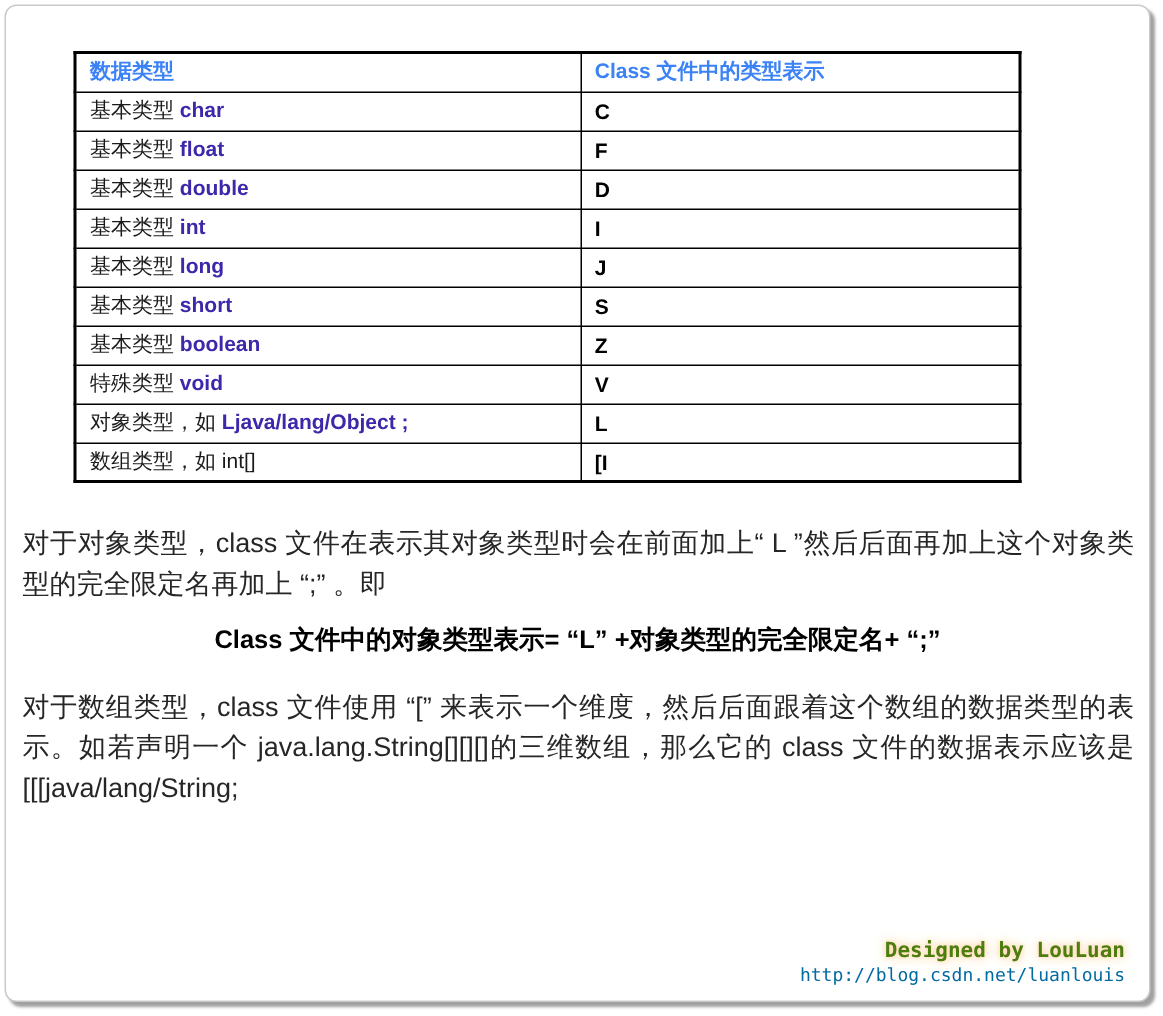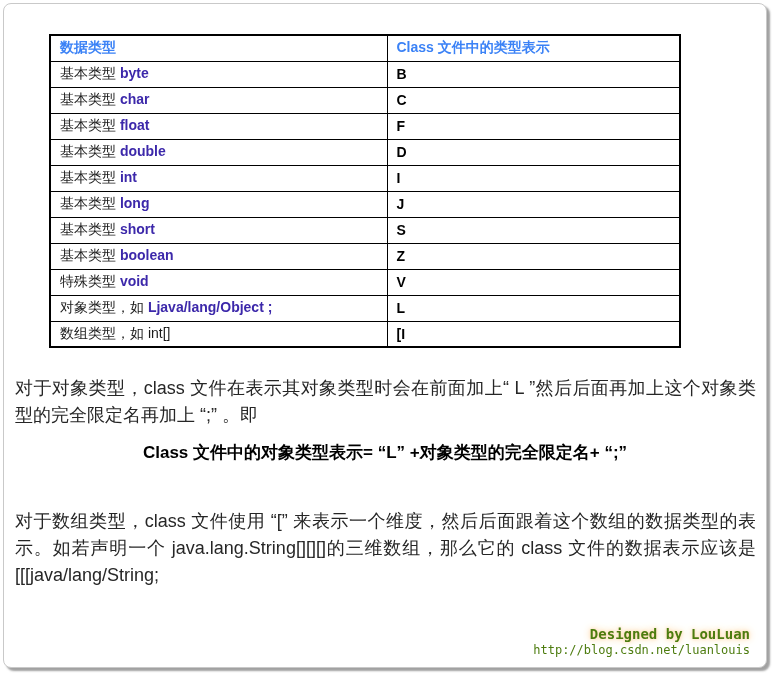--- a/index.html
+++ b/index.html
@@ -50,61 +50,57 @@
     text-align: justify;
   }
   .formula {
     margin: 12px 0 0 0;
     text-align: center;
     font-weight: bold;
     font-size: 17px;
     color: #000000;
   }
   .formula.second { margin-top: 16px; }
-  .para.second { margin-top: 44px; }
+  .para.second { margin-top: 20px; }
   .watermark {
     position: absolute;
     right: 16px; bottom: 10px;
     text-align: right;
   }
   .designed {
     font-family: "DejaVu Sans Mono", monospace;
     font-weight: bold;
     font-size: 14px;
     color: #4d7c0f;
     text-shadow: 0 0 3px #ffd9ab, 0 0 7px #ffd9ab, 0 0 12px #ffe7cb;
     margin-bottom: 1px;
   }
   .url {
     font-family: "DejaVu Sans Mono", monospace;
     font-size: 12px;
-    color: #4d7c0f;
+    color: #0369a1;
   }
 </style>
 </head>
 <body>
 
 <div class="frame">
 
   <table class="type-table">
     <colgroup>
         <col class="c1">
         <col class="c2">
       </colgroup>
     <thead>
       <tr>
         <th>数据类型</th>
         <th>Class 文件中的类型表示</th>
       </tr>
     </thead>
     <tbody>
-      <tr>
-        <td><span>基本类型 </span><span class="tname">byte</span></td>
-        <td class="repr">B</td>
-      </tr>
       <tr>
         <td><span>基本类型 </span><span class="tname">char</span></td>
         <td class="repr">C</td>
       </tr>
       <tr>
         <td><span>基本类型 </span><span class="tname">float</span></td>
         <td class="repr">F</td>
       </tr>
       <tr>
         <td><span>基本类型 </span><span class="tname">double</span></td>

